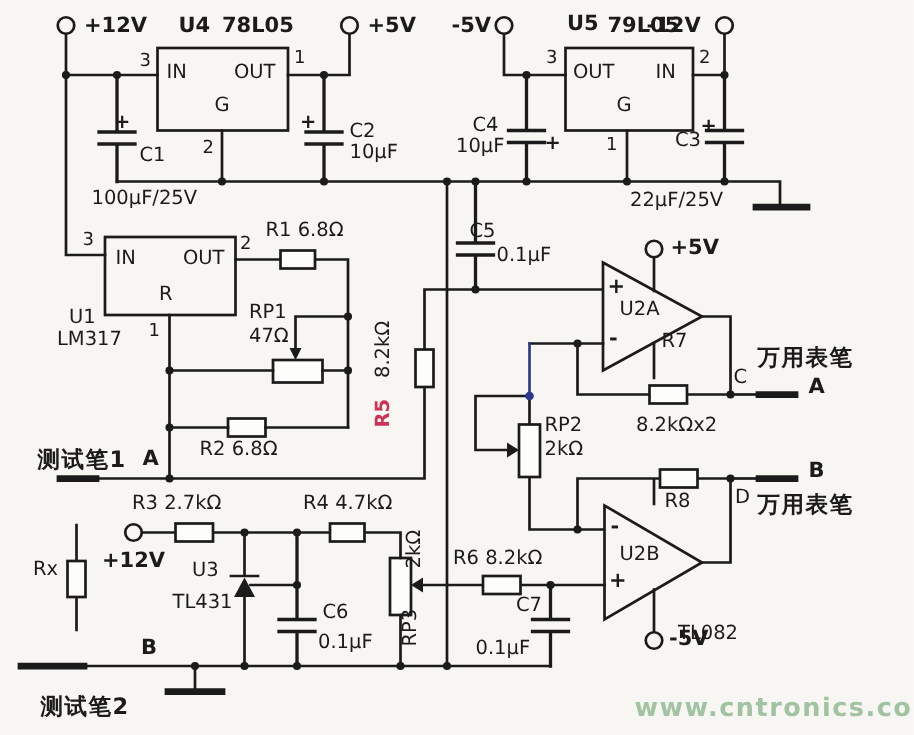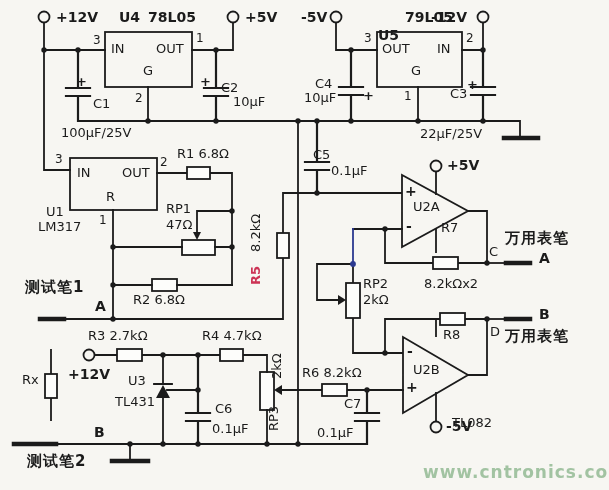--- a/index.html
+++ b/index.html
@@ -226,21 +226,21 @@
         <circle cx="298" cy="444" r="2.7"></circle>
   </g>
   <circle cx="353" cy="264" r="2.9" fill="#2b3990"></circle>
 </svg>
 
 <div class="lbl big" style="left:56px;top:10px">+12V</div>
 <div class="lbl big" style="left:119px;top:10px">U4</div>
 <div class="lbl big" style="left:148px;top:10px">78L05</div>
 <div class="lbl big" style="left:245px;top:10px">+5V</div>
 <div class="lbl big" style="left:301px;top:10px">-5V</div>
-<div class="lbl big" style="left:378px;top:28px">U5</div>
+<div class="lbl big" style="left:378px;top:9px">U5</div>
 <div class="lbl big" style="left:405px;top:10px">79L05</div>
 <div class="lbl big" style="left:431px;top:10px">-12V</div>
 
 <div class="lbl pin" style="left:93px;top:34px">3</div>
 <div class="lbl pin" style="left:196px;top:32px">1</div>
 <div class="lbl pin" style="left:135px;top:92px">2</div>
 <div class="lbl" style="left:111px;top:42px">IN</div>
 <div class="lbl" style="left:156px;top:42px">OUT</div>
 <div class="lbl" style="left:143px;top:64px">G</div>
 
@@ -248,21 +248,21 @@
 <div class="lbl pin" style="left:466px;top:32px">2</div>
 <div class="lbl pin" style="left:404px;top:90px">1</div>
 <div class="lbl" style="left:382px;top:42px">OUT</div>
 <div class="lbl" style="left:437px;top:42px">IN</div>
 <div class="lbl" style="left:411px;top:64px">G</div>
 
 <div class="lbl sign" style="left:76px;top:75px">+</div>
 <div class="lbl" style="left:93px;top:97px">C1</div>
 <div class="lbl" style="left:61px;top:126px">100µF/25V</div>
 <div class="lbl sign" style="left:200px;top:75px">+</div>
-<div class="lbl" style="left:221px;top:81px">C2</div>
+<div class="lbl" style="left:233px;top:81px">C2</div>
 <div class="lbl" style="left:233px;top:95px">10µF</div>
 <div class="lbl" style="left:315px;top:77px">C4</div>
 <div class="lbl" style="left:304px;top:91px">10µF</div>
 <div class="lbl sign" style="left:363px;top:89px">+</div>
 <div class="lbl" style="left:450px;top:87px">C3</div>
 <div class="lbl sign" style="left:467px;top:78px">+</div>
 <div class="lbl" style="left:420px;top:127px">22µF/25V</div>
 <div class="lbl" style="left:313px;top:148px">C5</div>
 <div class="lbl" style="left:331px;top:164px">0.1µF</div>
 
@@ -273,21 +273,21 @@
 <div class="lbl pin" style="left:99px;top:214px">1</div>
 <div class="lbl" style="left:77px;top:166px">IN</div>
 <div class="lbl" style="left:122px;top:166px">OUT</div>
 <div class="lbl" style="left:106px;top:190px">R</div>
 
 <div class="lbl" style="left:177px;top:147px">R1  6.8Ω</div>
 <div class="lbl" style="left:166px;top:202px">RP1</div>
 <div class="lbl" style="left:166px;top:218px">47Ω</div>
 <div class="lbl" style="left:133px;top:293px">R2  6.8Ω</div>
 
-<div class="lbl cn" style="left:25px;top:280px">测试笔1</div>
+<div class="lbl cn" style="left:25px;top:299px">测试笔1</div>
 <div class="lbl big" style="left:95px;top:299px">A</div>
 
 <div class="lbl rot" style="left:262px;top:239px">8.2kΩ</div>
 <div class="lbl rot pink" style="left:262px;top:272px">R5</div>
 
 <div class="lbl" style="left:413px;top:200px">U2A</div>
 <div class="lbl big" style="left:405px;top:184px">+</div>
 <div class="lbl big" style="left:406px;top:219px">-</div>
 <div class="lbl big" style="left:447px;top:158px">+5V</div>
 
@@ -320,17 +320,17 @@
 
 <div class="lbl" style="left:88px;top:329px">R3  2.7kΩ</div>
 <div class="lbl" style="left:202px;top:329px">R4  4.7kΩ</div>
 <div class="lbl big" style="left:68px;top:367px">+12V</div>
 <div class="lbl" style="left:128px;top:374px">U3</div>
 <div class="lbl" style="left:115px;top:395px">TL431</div>
 <div class="lbl" style="left:215px;top:402px">C6</div>
 <div class="lbl" style="left:212px;top:422px">0.1µF</div>
 <div class="lbl" style="left:22px;top:373px">Rx</div>
 <div class="lbl big" style="left:94px;top:425px">B</div>
-<div class="lbl cn" style="left:27px;top:454px">测试笔2</div>
+<div class="lbl cn" style="left:27px;top:464px">测试笔2</div>
 
 <div class="lbl wm" style="left:423px;top:464px">www.cntronics.com</div>
 
 </div>
 
 </body></html>

